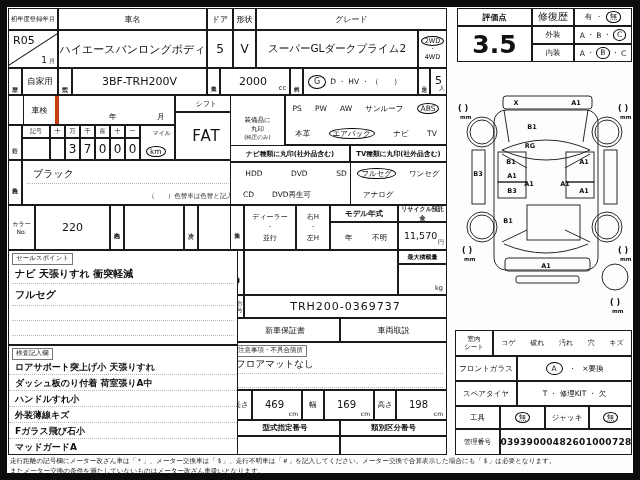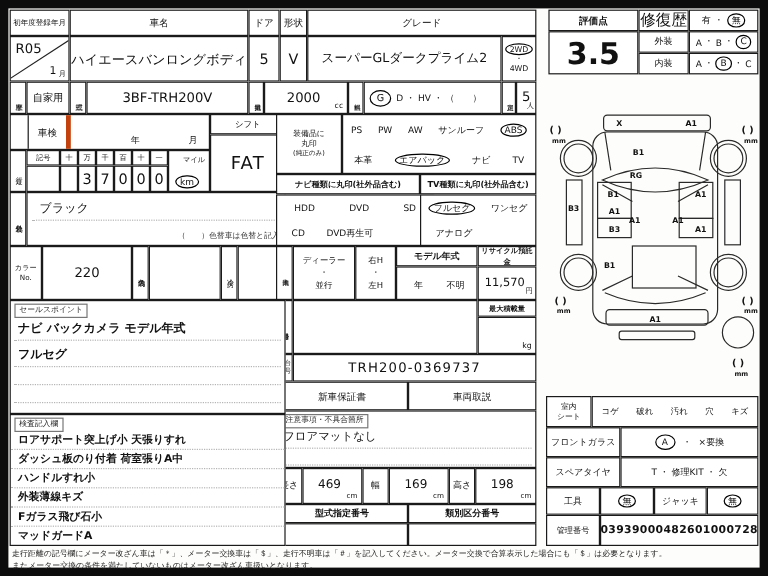--- a/index.html
+++ b/index.html
@@ -158,21 +158,21 @@
 
   <div class="cell hc" style="left:0;top:152px;width:14px;height:45px;">
       <span class="vtext" style="font-size:6px;">外装色</span>
     </div>
   <div class="cell" style="left:14px;top:152px;width:216px;height:45px;">
     <span style="position:absolute;left:10px;top:6px;font-size:10px;">ブラック</span>
     <span style="position:absolute;right:4px;bottom:3px;font-size:6.5px;color:#333;">（　　）色替車は色替と記入</span>
     <span class="dotl" style="position:absolute;left:4px;right:4px;top:22px;"></span>
   </div>
 
-  <div class="cell hc" style="left:222px;top:87px;width:55px;height:50px;flex-direction:column;font-size:6.5px;line-height:1.4;">
+  <div class="cell hc" style="left:222px;top:87px;width:55px;height:67px;flex-direction:column;font-size:6.5px;line-height:1.4;">
     <span>装備品に</span>
     <span>丸印</span>
     <span style="font-size:5.5px;">(純正のみ)</span>
   </div>
   <div class="cell" style="left:277px;top:87px;width:162px;height:50px;font-size:7.5px;">
     <div style="display:flex;justify-content:space-around;align-items:center;height:25px;">
       <span>PS</span>
       <span>PW</span>
       <span>AW</span>
       <span>サンルーフ</span>
@@ -315,21 +315,21 @@
       <span>型式指定番号</span>
     </div>
   <div class="cell" style="left:222px;top:428px;width:110px;height:19px;"></div>
   <div class="cell hc" style="left:332px;top:412px;width:107px;height:16px;font-size:7.5px;font-weight:bold;">
       <span>類別区分番号</span>
     </div>
   <div class="cell" style="left:332px;top:428px;width:107px;height:19px;"></div>
 
   <div class="cell" style="left:0;top:242px;width:230px;height:95px;">
     <span class="tag" style="position:absolute;left:3px;top:2px;">セールスポイント</span>
-    <span style="position:absolute;left:6px;top:16px;font-size:10px;font-weight:bold;">ナビ バックカメラ モデル年式</span>
+    <span style="position:absolute;left:6px;top:16px;font-size:10px;font-weight:bold;">ナビ 天張りすれ 衝突軽減</span>
     <span class="dotl" style="position:absolute;left:3px;right:3px;top:32px;"></span>
     <span style="position:absolute;left:6px;top:37px;font-size:10px;font-weight:bold;">フルセグ</span>
     <span class="dotl" style="position:absolute;left:3px;right:3px;top:54px;"></span>
     <span class="dotl" style="position:absolute;left:3px;right:3px;top:69px;"></span>
     <span class="dotl" style="position:absolute;left:3px;right:3px;top:84px;"></span>
   </div>
 
   <div class="cell" style="left:0;top:337px;width:230px;height:110px;">
     <span class="tag" style="position:absolute;left:3px;top:2px;">検査記入欄</span>
     <div style="position:absolute;left:0;right:0;top:13px;">
@@ -343,21 +343,21 @@
   </div>
 </div>
 
 <div class="nb" style="position:absolute;left:457px;top:8px;width:175px;height:54px;">
   <div class="cell hc" style="left:0;top:0;width:75px;height:18px;font-size:8px;font-weight:bold;">
       <span>評価点</span>
     </div>
   <div class="cell hc" style="left:0;top:18px;width:75px;height:36px;font-size:25px;font-weight:bold;">
       <span>3.5</span>
     </div>
-  <div class="cell hc" style="left:75px;top:0;width:42px;height:18px;font-size:13px;">
+  <div class="cell hc" style="left:75px;top:0;width:42px;height:18px;font-size:10px;">
       <span>修復歴</span>
     </div>
   <div class="cell hc" style="left:117px;top:0;width:58px;height:18px;font-size:7.5px;gap:3px;">
     <span>有</span>
     <span>・</span>
     <span class="circ">無</span>
   </div>
   <div class="cell hc" style="left:75px;top:18px;width:42px;height:18px;font-size:7.5px;">
       <span>外装</span>
     </div>

